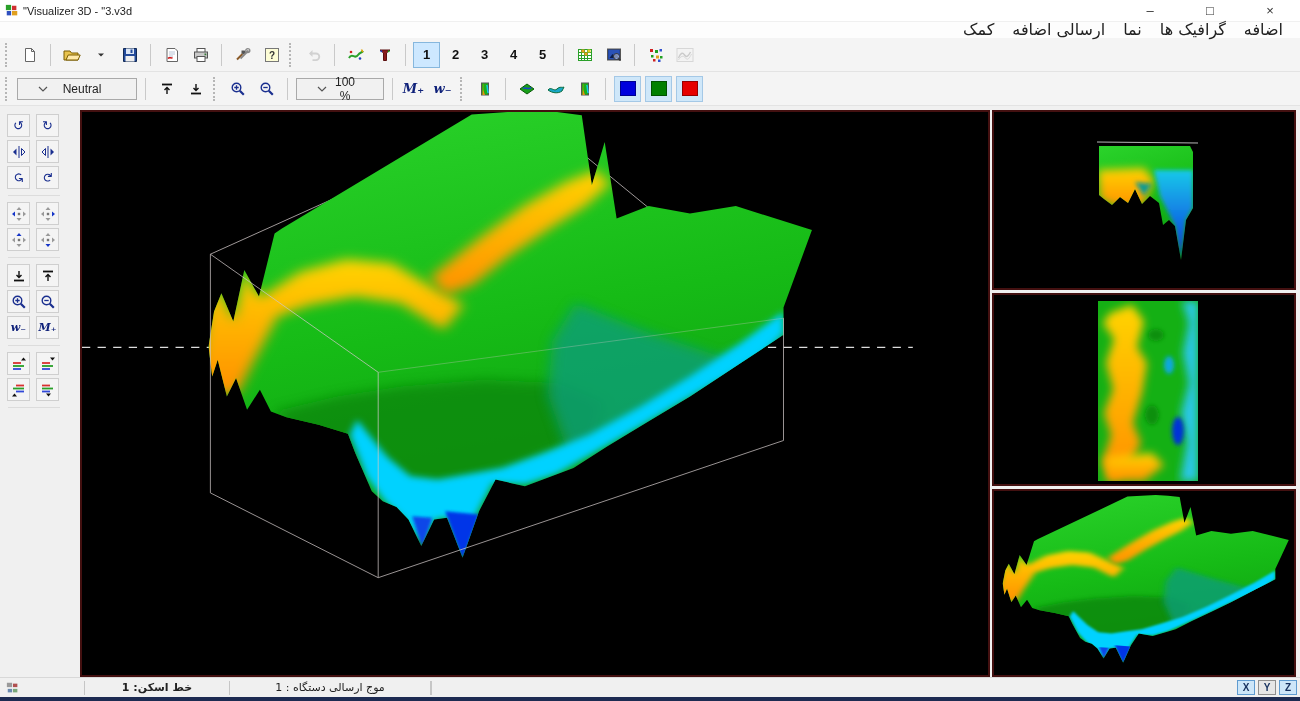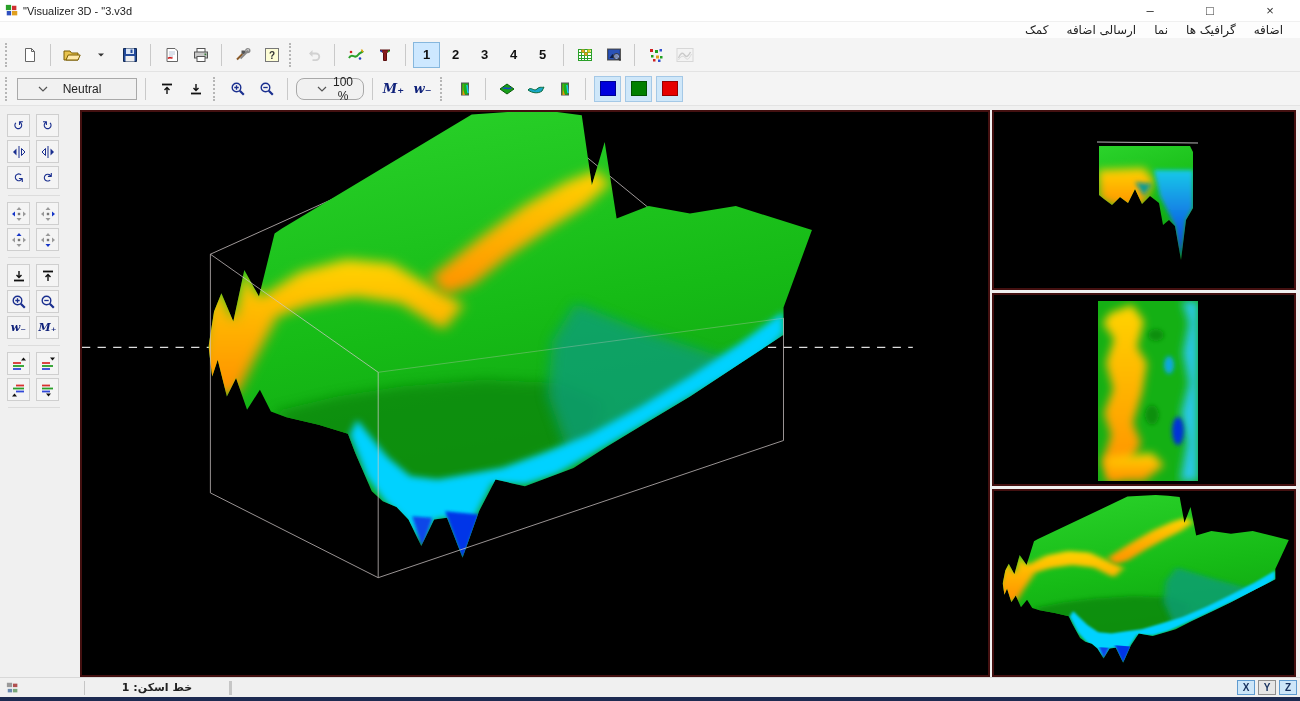--- a/index.html
+++ b/index.html
@@ -9,21 +9,21 @@
 
   
   .titlebar { height:22px; background:#fff; display:flex; align-items:center; border-bottom:1px solid #f0f0f0; }
   .app-icon { margin:0 4px 0 5px; display:flex; }
   .title-text { font-size:11px; color:#222; }
   .win-controls { margin-left:auto; display:flex; height:22px; }
   .win-btn { width:60px; display:flex; align-items:center; justify-content:center; font-size:13px; color:#333; }
 
   
   .menubar { height:16px; background:#fdfdfd; display:flex; justify-content:flex-start; align-items:center; padding:0 8px; }
-  .menu-item { padding:0 9px; font-size:12px; color:#222; line-height:16px; }
+  .menu-item { padding:0 9px; font-size:16px; color:#222; line-height:16px; }
 
   
   .toolbar { height:34px; background:#f4f4f4; display:flex; align-items:center; border-bottom:1px solid #e3e3e3; padding-left:2px; }
   .tb-btn { width:27px; height:26px; display:flex; align-items:center; justify-content:center; margin:0 1px; border:1px solid transparent; }
   .tb-btn.disabled { opacity:.45; filter:grayscale(1); }
   .tb-btn.selected { background:#cde8ff; border:1px solid #86b7dd; }
   .tb-sep { width:1px; height:22px; background:#c9c9c9; margin:0 6px; }
   .tb-grip { width:4px; height:24px; border-left:2px dotted #b6b6b6; margin:0 6px 0 3px; }
   .view-btn { font-weight:bold; font-size:13px; color:#111; }
   .dropdown { height:22px; background:#f1f1f1; border:1px solid #a9a9a9; display:flex; align-items:center; padding:0 20px; margin:0 2px; }
@@ -290,21 +290,21 @@
       <span class="tb-btn">
         <span style="display: flex;">
           <svg viewBox="0 0 16 16" width="16" height="16">
             <circle cx="6.5" cy="6.5" r="4.3" fill="none" stroke="#1a2f8f" stroke-width="1.4"></circle>
             <path d="M9.8 9.8l4 4" stroke="#1a2f8f" stroke-width="2.2"></path>
             <path d="M4.3 6.5h4.4" stroke="#1a2f8f" stroke-width="1.3"></path>
           </svg>
         </span>
       </span>
       <span class="tb-sep"></span>
-      <span class="dropdown" style="width: 68px; border-radius: 8px;">
+      <span class="dropdown" style="width: 88px;">
         <span style="display: flex;">
           <svg viewBox="0 0 10 6" width="10" height="6">
             <path d="M1 1l4 4 4-4" fill="none" stroke="#555" stroke-width="1.2"></path>
           </svg>
         </span>
         <span class="dd-label">100 %</span>
       </span>
       <span class="tb-sep"></span>
       <span class="tb-btn">
         <span class="glyph">M₊</span>
@@ -658,20 +658,21 @@
         <svg viewBox="0 0 16 16" width="14" height="14">
           <rect x="1" y="2" width="6" height="5" fill="#9a9a9a"></rect>
           <rect x="8" y="3" width="5" height="4" fill="#b05050"></rect>
           <rect x="2" y="9" width="5" height="4" fill="#6a8ab0"></rect>
           <rect x="8" y="9" width="5" height="4" fill="#7aa87a"></rect>
         </svg>
       </span>
     <span class="sb-sep"></span>
     <span class="sb-cell sb-scan rtl">خط اسکن: 1</span>
     <span class="sb-sep"></span>
+    <span class="sb-cell sb-wave rtl">موج ارسالی دستگاه : 1</span>
     <span class="sb-sep"></span>
     <span class="sb-sep"></span>
     <span class="sb-fill"></span>
     <span id="xyz-buttons" style="display:flex">
         <span class="xyz-btn selected">X</span>
         <span class="xyz-btn">Y</span>
         <span class="xyz-btn selected">Z</span>
       </span>
   </div>
   <div class="bottomstrip"></div>

